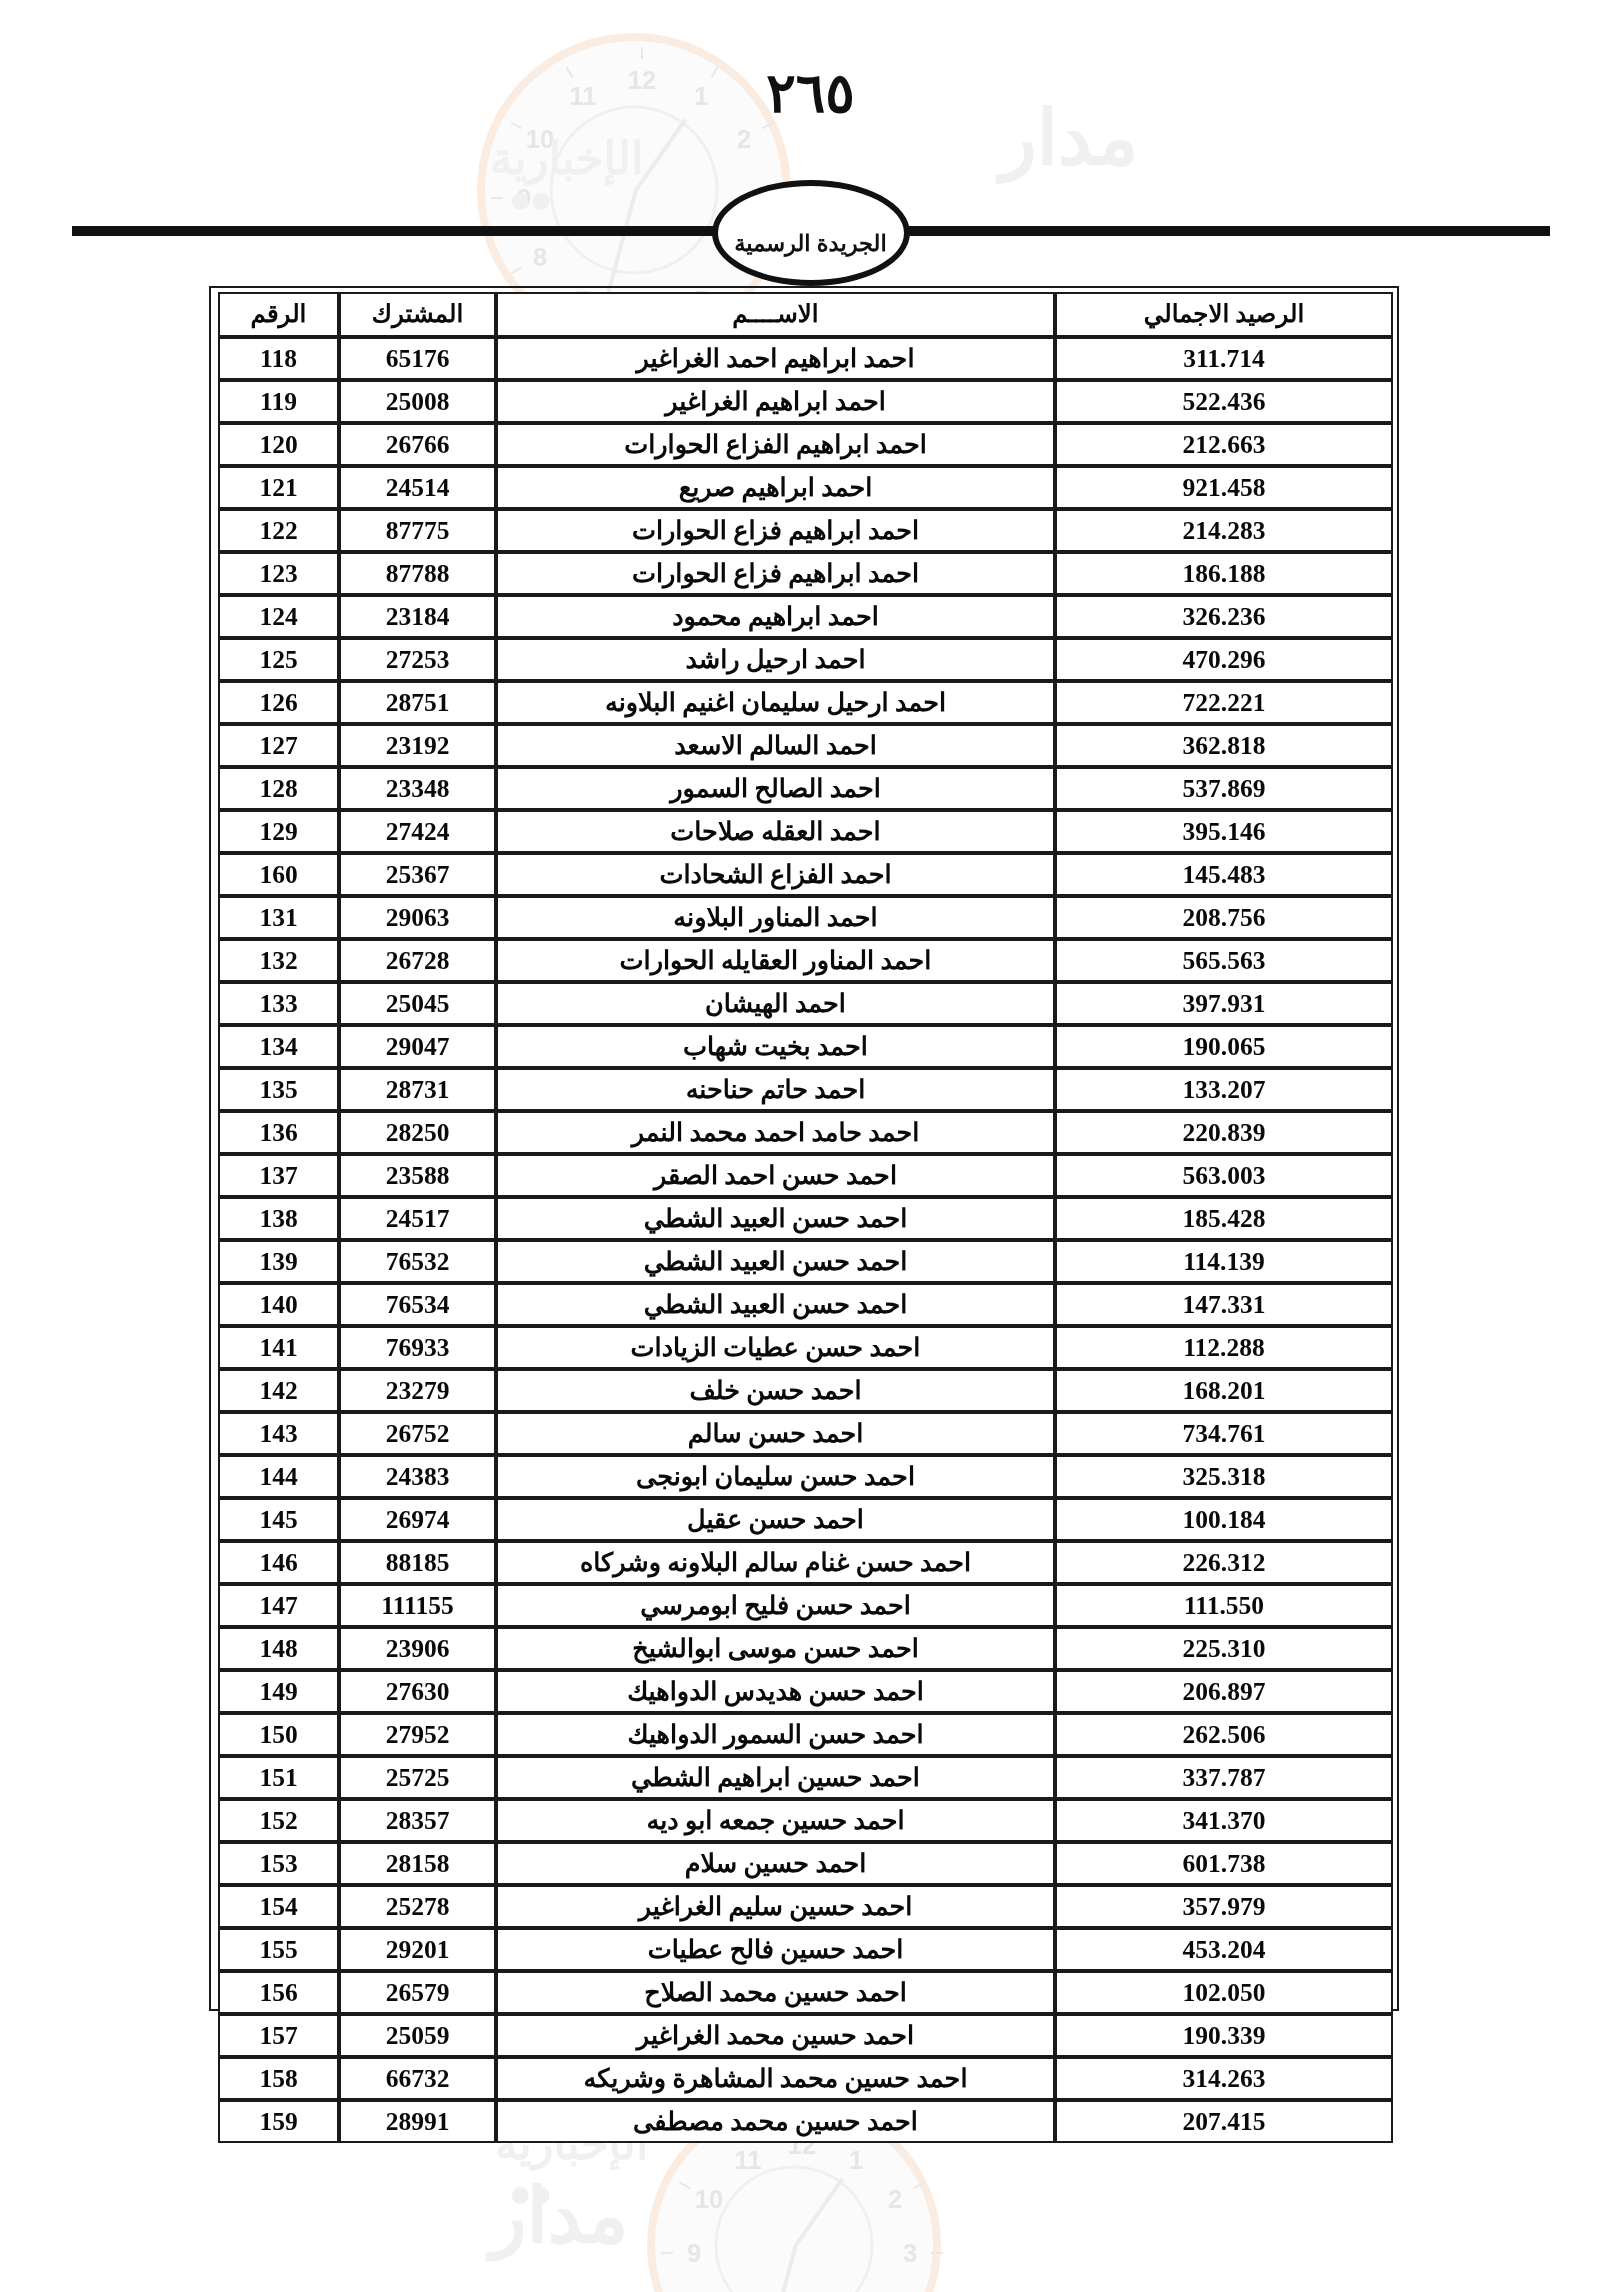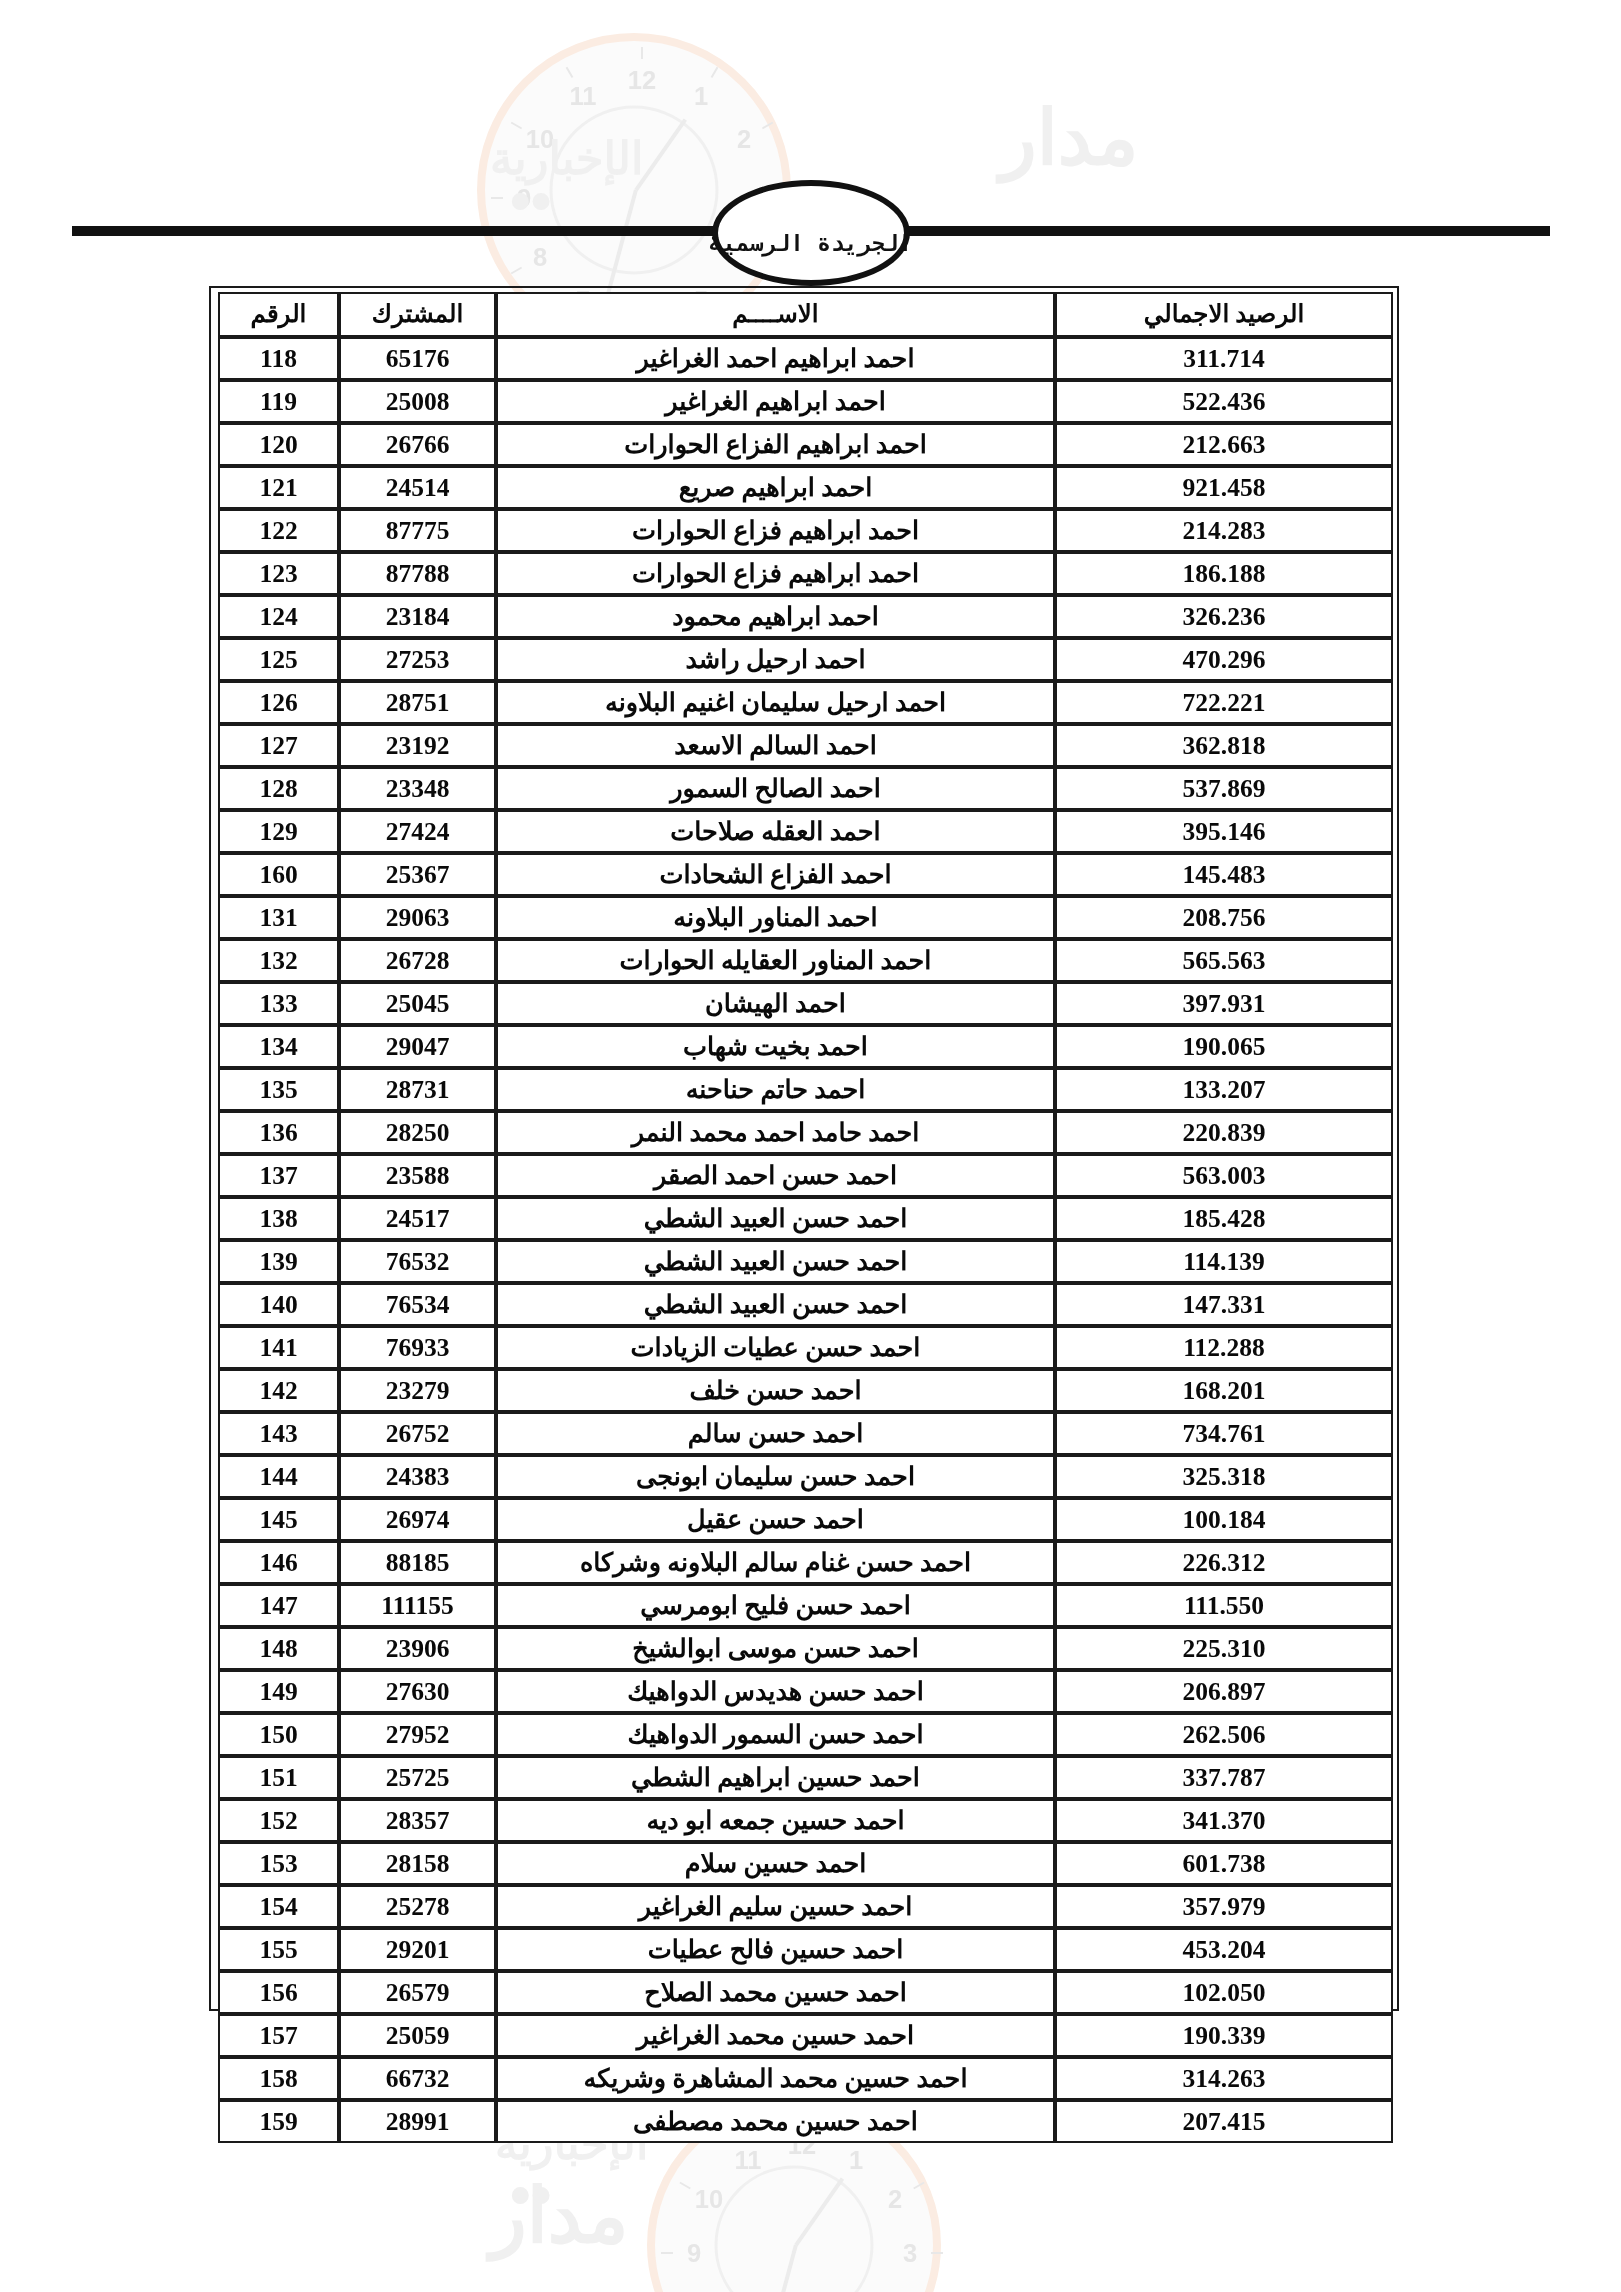--- a/index.html
+++ b/index.html
@@ -88,21 +88,21 @@
     left:50%;top:-2px;
     transform:translateX(-50%);
     width:186px;height:94px;
     border:6.9px solid #111111;
     border-radius:50%;
     background:#ffffff;
     display:flex;align-items:center;justify-content:center;
   }
   #masthead-title{
     font-size:22.5px;font-weight:700;color:#111111;
-    font-family:Liberation Mono, monospace;
+    font-family:Liberation Sans, sans-serif;
     margin-top:21.6px;
     white-space:nowrap;
   }
 
   
   #gazette-table-wrap{
     position:absolute;
     top:292px;right:228px;
     width:1174px;
   }
@@ -347,20 +347,21 @@
   <div class="wm-text wm-akh" style="left:495px;top:1764px;">الإخبارية</div>
   <div class="wm-dots" style="left:510px;top:1808px;">••</div>
 
   <div class="wm-text wm-madar" style="left:490px;top:2171px;">مدار</div>
   <div class="wm-text wm-akh" style="left:495px;top:2117px;">الإخبارية</div>
   <div class="wm-dots" style="left:510px;top:2161px;">••</div>
 </div>
 
 <div id="content">
 
+  <div id="page-number">٢٦٥</div>
 
   <div id="masthead">
     <div id="masthead-rule"></div>
     <div id="masthead-ellipse">
       <span id="masthead-title">الجريدة الرسمية</span>
     </div>
   </div>
 
   <div id="gazette-frame"></div>
 

